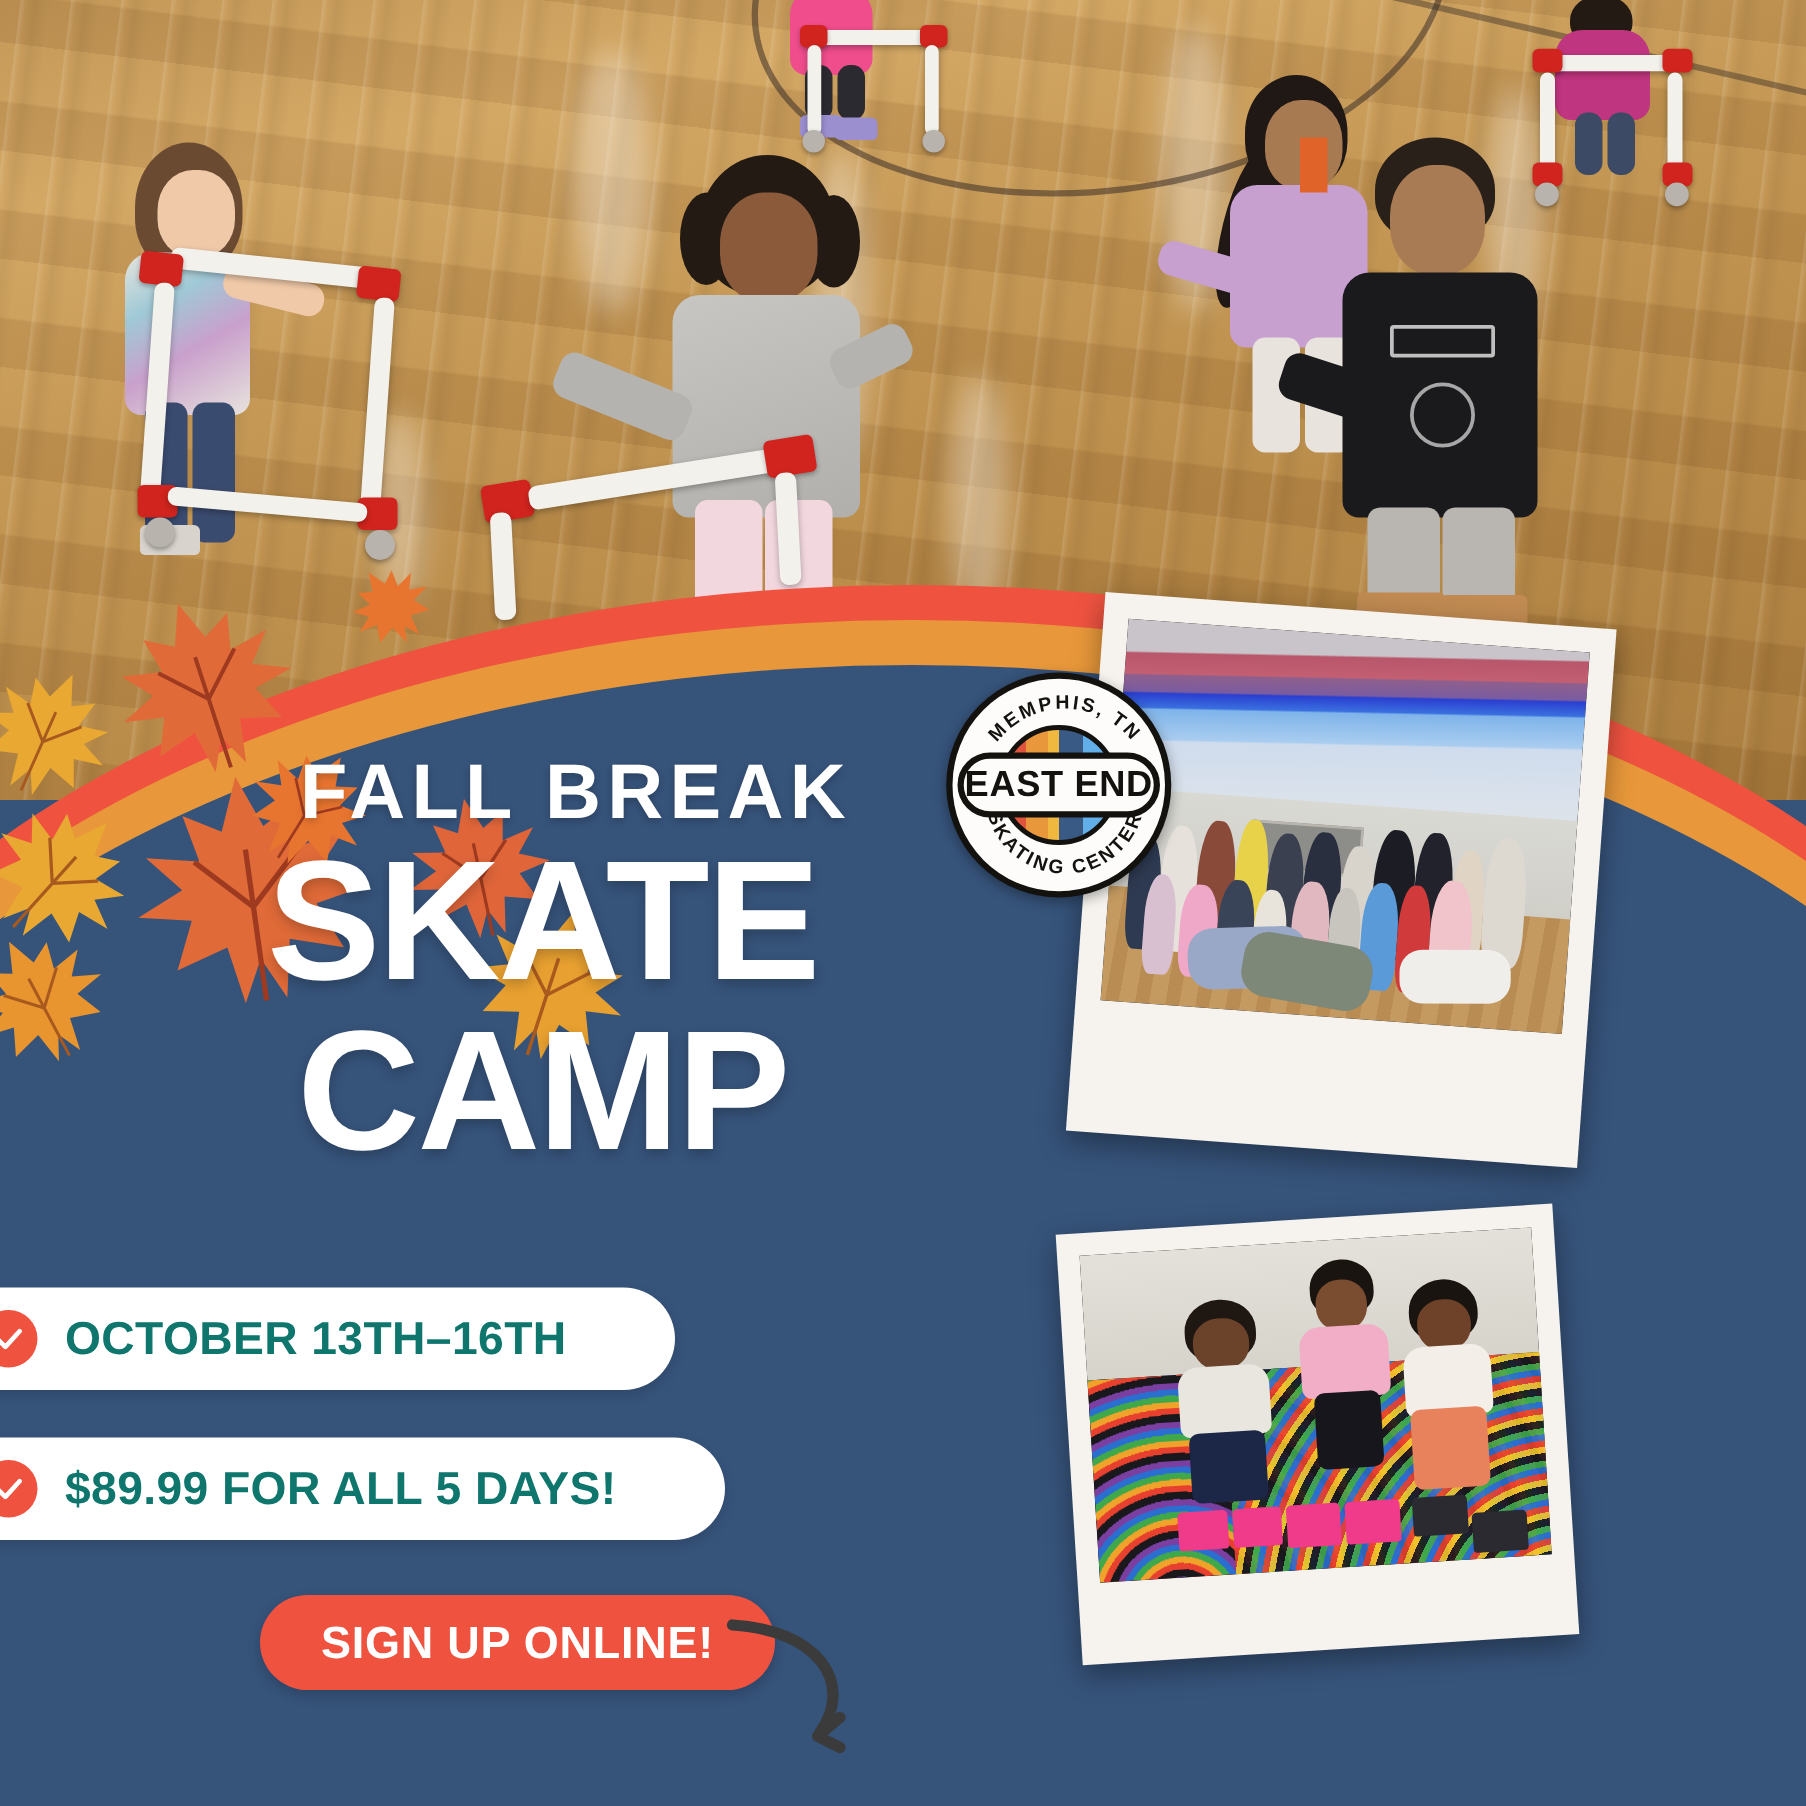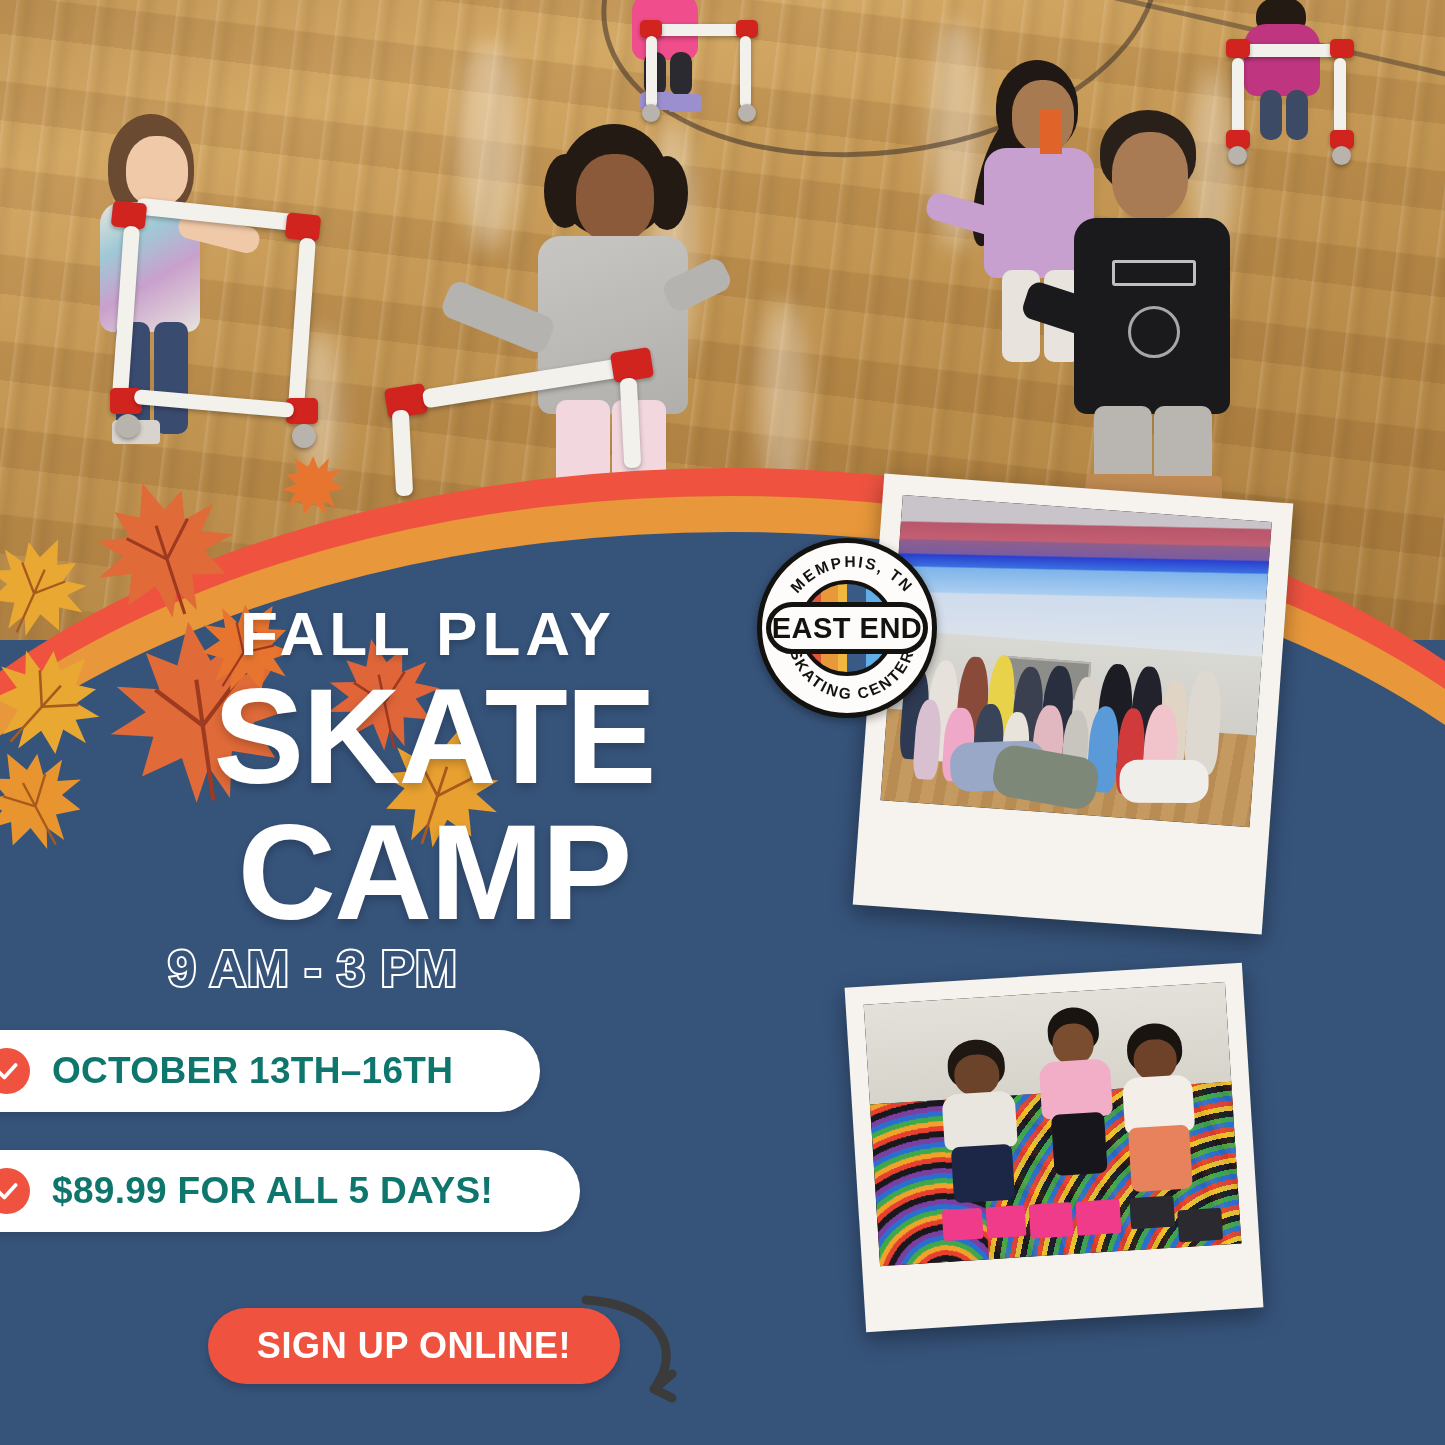--- a/index.html
+++ b/index.html
@@ -266,21 +266,21 @@
     font-size:37px; font-weight:900; color:#0f766e; letter-spacing:.3px;
     font-family:"Liberation Sans", sans-serif; white-space:nowrap;
   }
 
   
   .signup-btn {
     position:absolute; left:208px; top:1276px;
     width:412px; height:76px; border-radius:38px;
     background:#ef5340; border:none; cursor:pointer;
     display:flex; align-items:center; justify-content:center;
-    z-index:18; box-shadow:0 4px 10px rgba(0,0,0,.18);margin-top:32px;
+    z-index:18; box-shadow:0 4px 10px rgba(0,0,0,.18);
   }
   .signup-btn span {
     color:#ffffff; font-size:36px; font-weight:900; letter-spacing:.6px;
     font-family:"Liberation Sans", sans-serif;
   }
   .curved-arrow { position:absolute; left:580px; top:1290px; width:130px; height:120px; z-index:19; }
 
   
   .bottom-bar {
     position:absolute; left:150px; top:1374px; width:1147px; height:71px;
@@ -548,25 +548,24 @@
       </text>
       <text>
         <textPath href="#arcBot" startOffset="50%" text-anchor="middle">SKATING CENTER</textPath>
       </text>
     </svg>
     <div class="logo-pill">
       <span>EAST END</span>
     </div>
   </div>
 
-  <div class="fall-break">FALL PLAY</div>
+  <div class="fall-break">FALL BREAK</div>
   <div class="skate-camp">SKATE CAMP</div>
 
 
-  <div class="hours">9 AM - 3 PM</div>
 
   <div class="pill" id="pill-dates">
     <div class="check">
       <svg viewBox="0 0 24 24">
           <path d="M4 12.5 L9.5 18 L20 6.5" fill="none" stroke="#ffffff" stroke-width="3.4" stroke-linecap="round" stroke-linejoin="round"></path>
         </svg>
     </div>
     <span class="txt">OCTOBER 13TH–16TH</span>
   </div>
 

